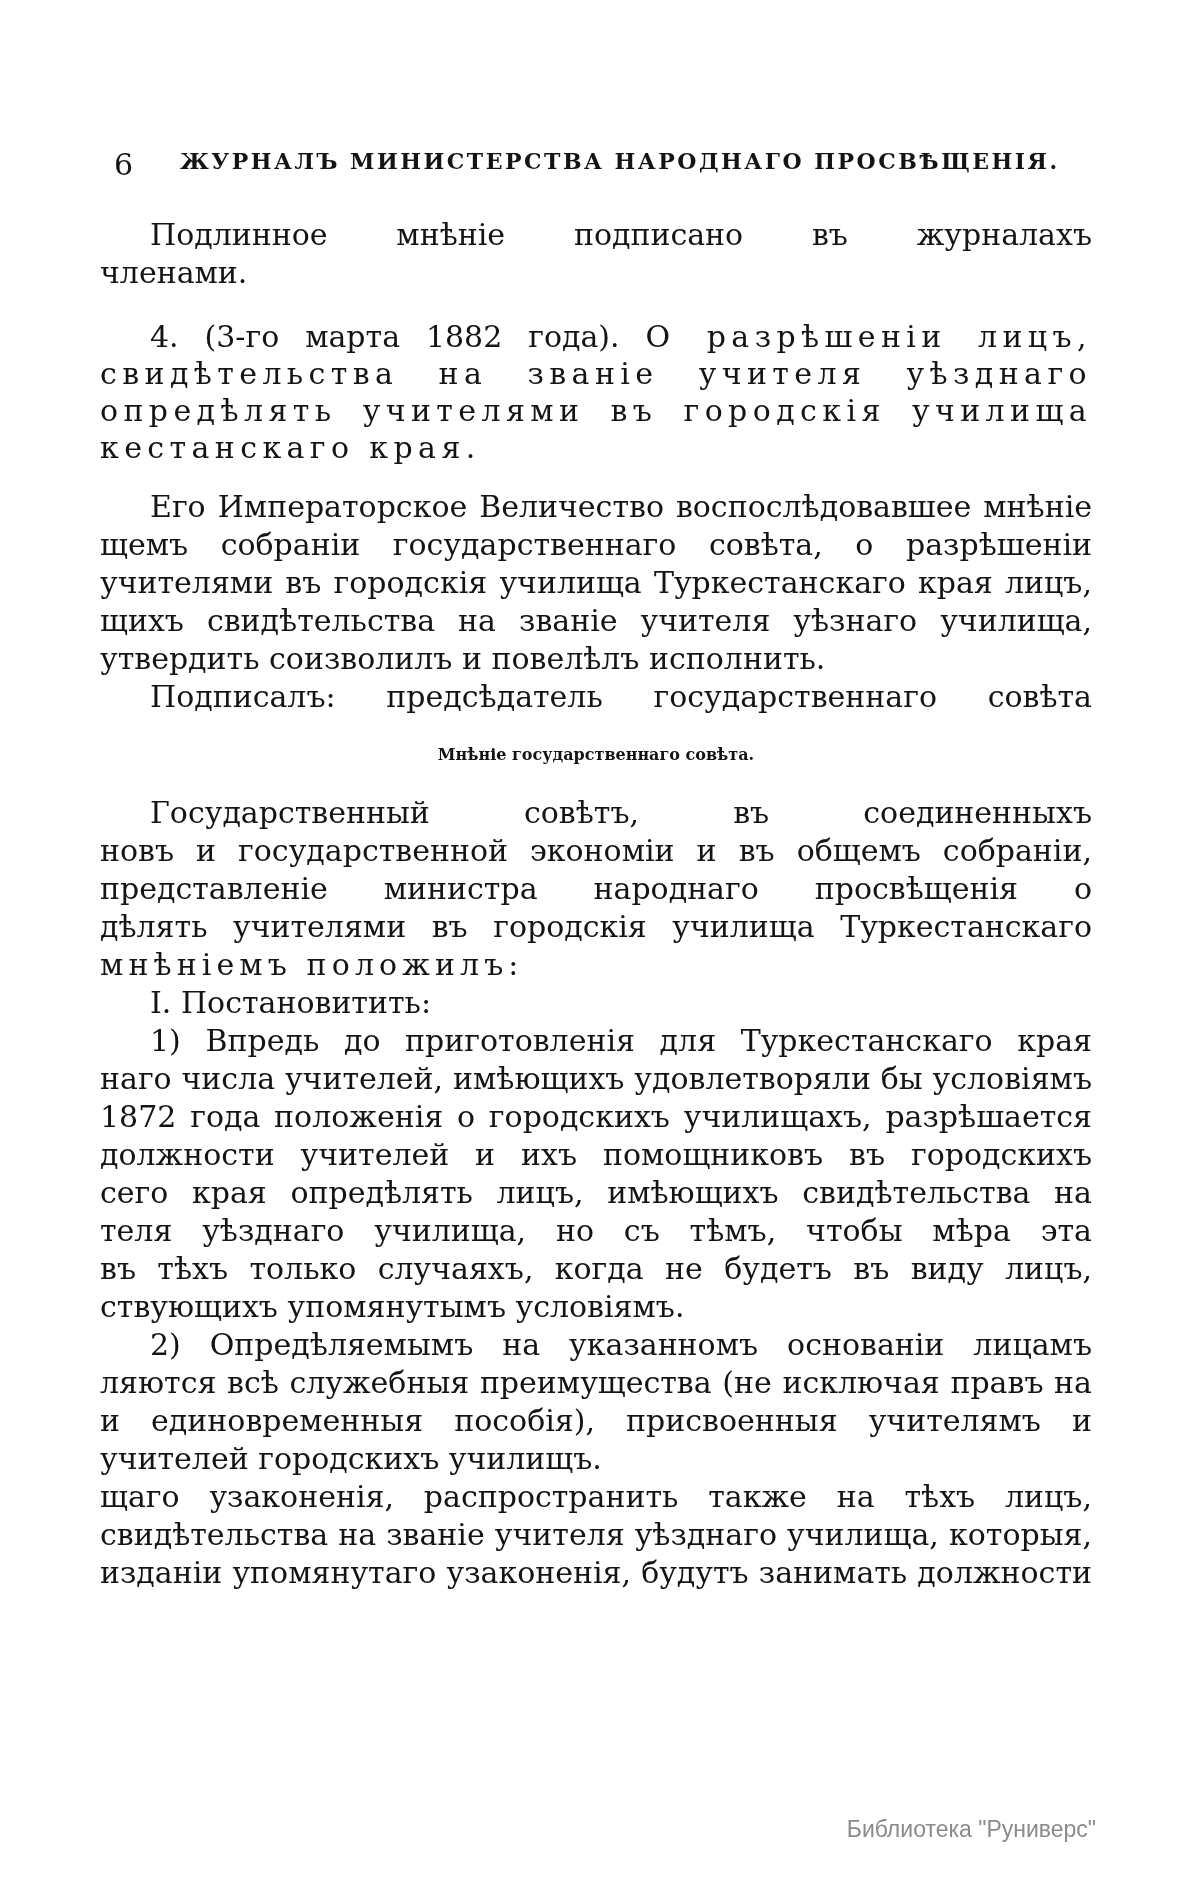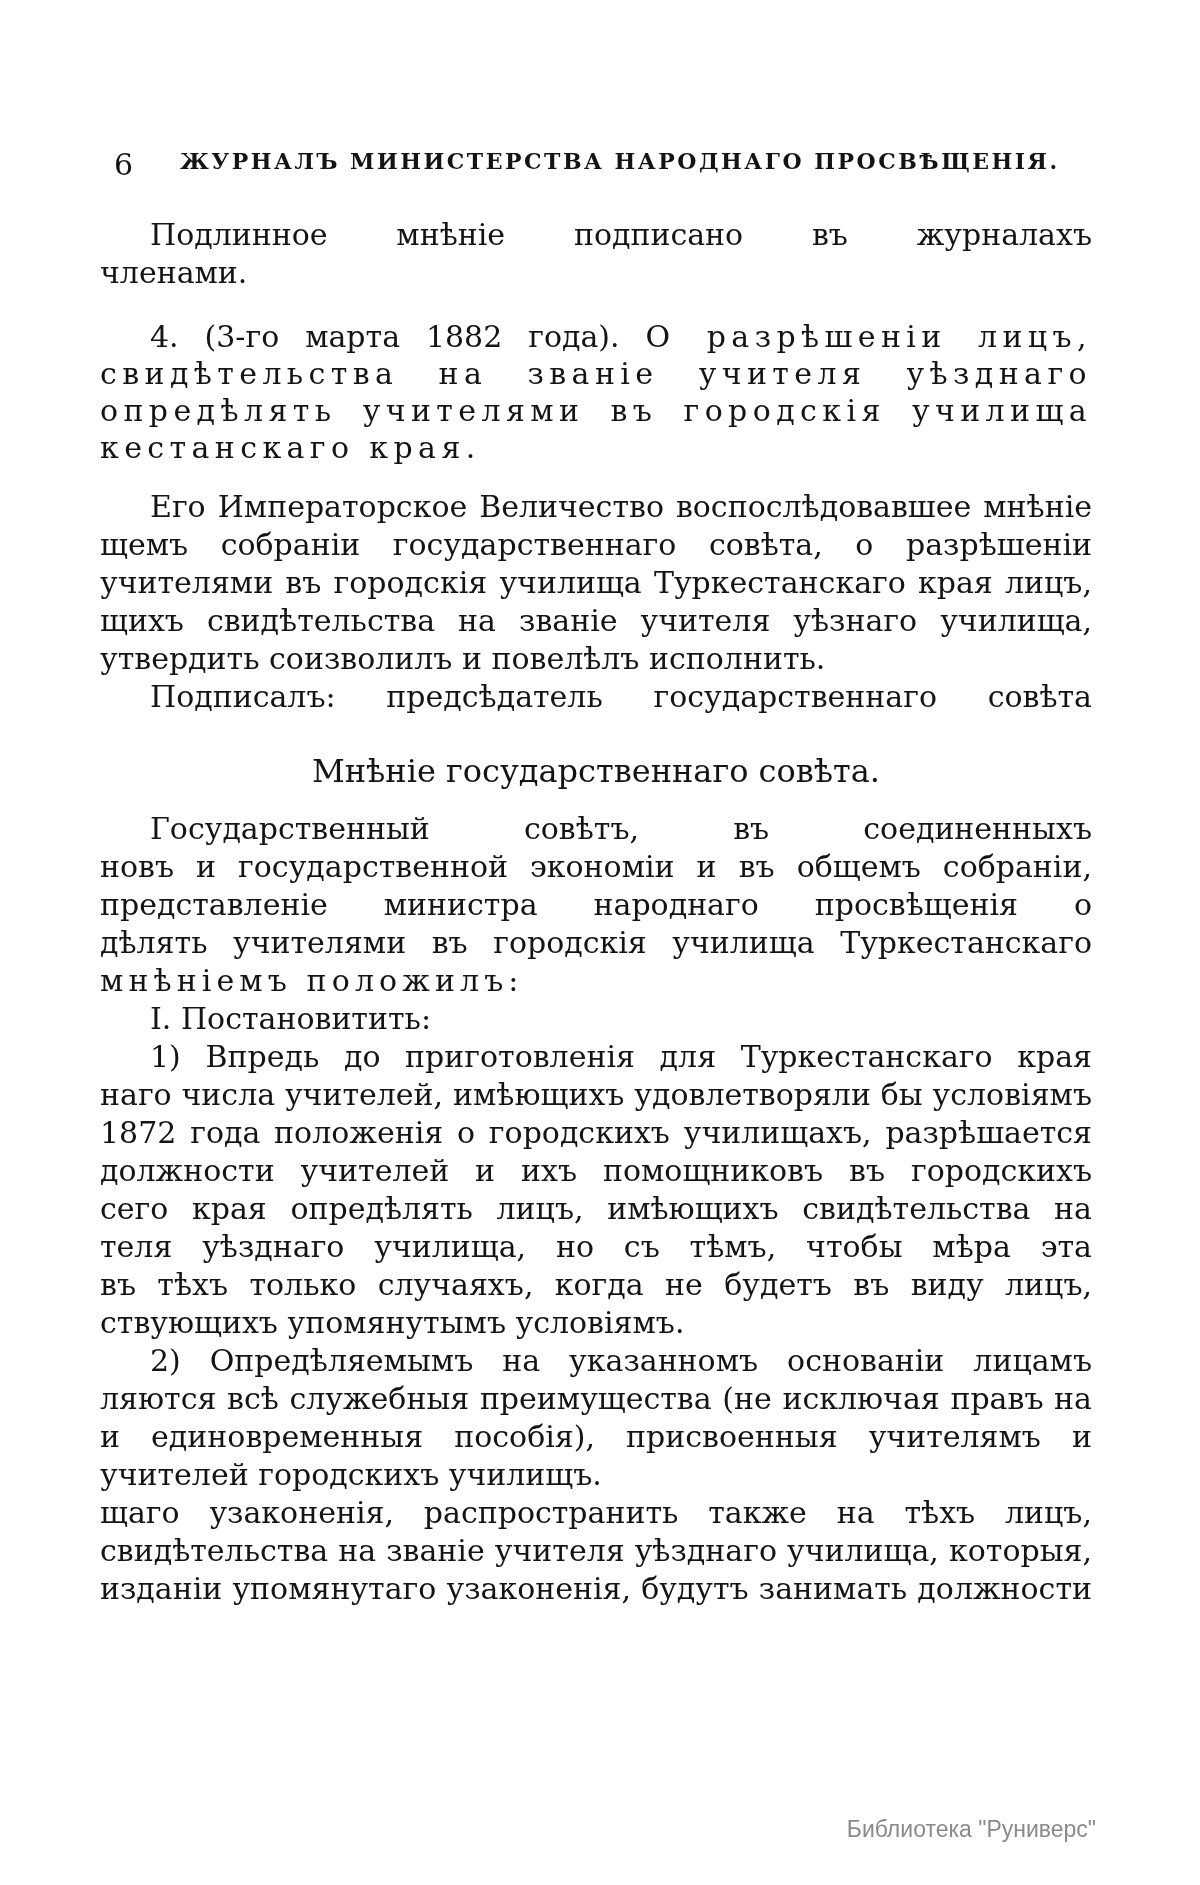--- a/index.html
+++ b/index.html
@@ -46,22 +46,22 @@
   .line.endline { text-align-last: left; }
   .line.indent { padding-left: 50px; }
   .spaced { letter-spacing: 0.17em; }
 
   .para.intro          { margin-top: 26px; }
   .para.statute-heading{ margin-top: 26px; line-height: 37px; }
   .para.statute-heading .line { height: 37px; }
   .para.statute-heading .spaced { letter-spacing: 0.18em; }
   .para.imperial       { margin-top: 22px; }
   .para.section-heading{
-    margin-top: 36px; margin-bottom: 20px;
-    font-size: 32px; font-weight: normal;
+    margin-top: 20px; margin-bottom: 20px;
+    font-size: 16px; font-weight: bold;
   }
   .para.section-heading .line,
   .para.section-heading .line.endline {
     text-align: center; text-align-last: center;
   }
   
   .watermark {
     position: absolute;
     top: 1816px; right: 104px;
     font-family: "Liberation Sans", sans-serif;

